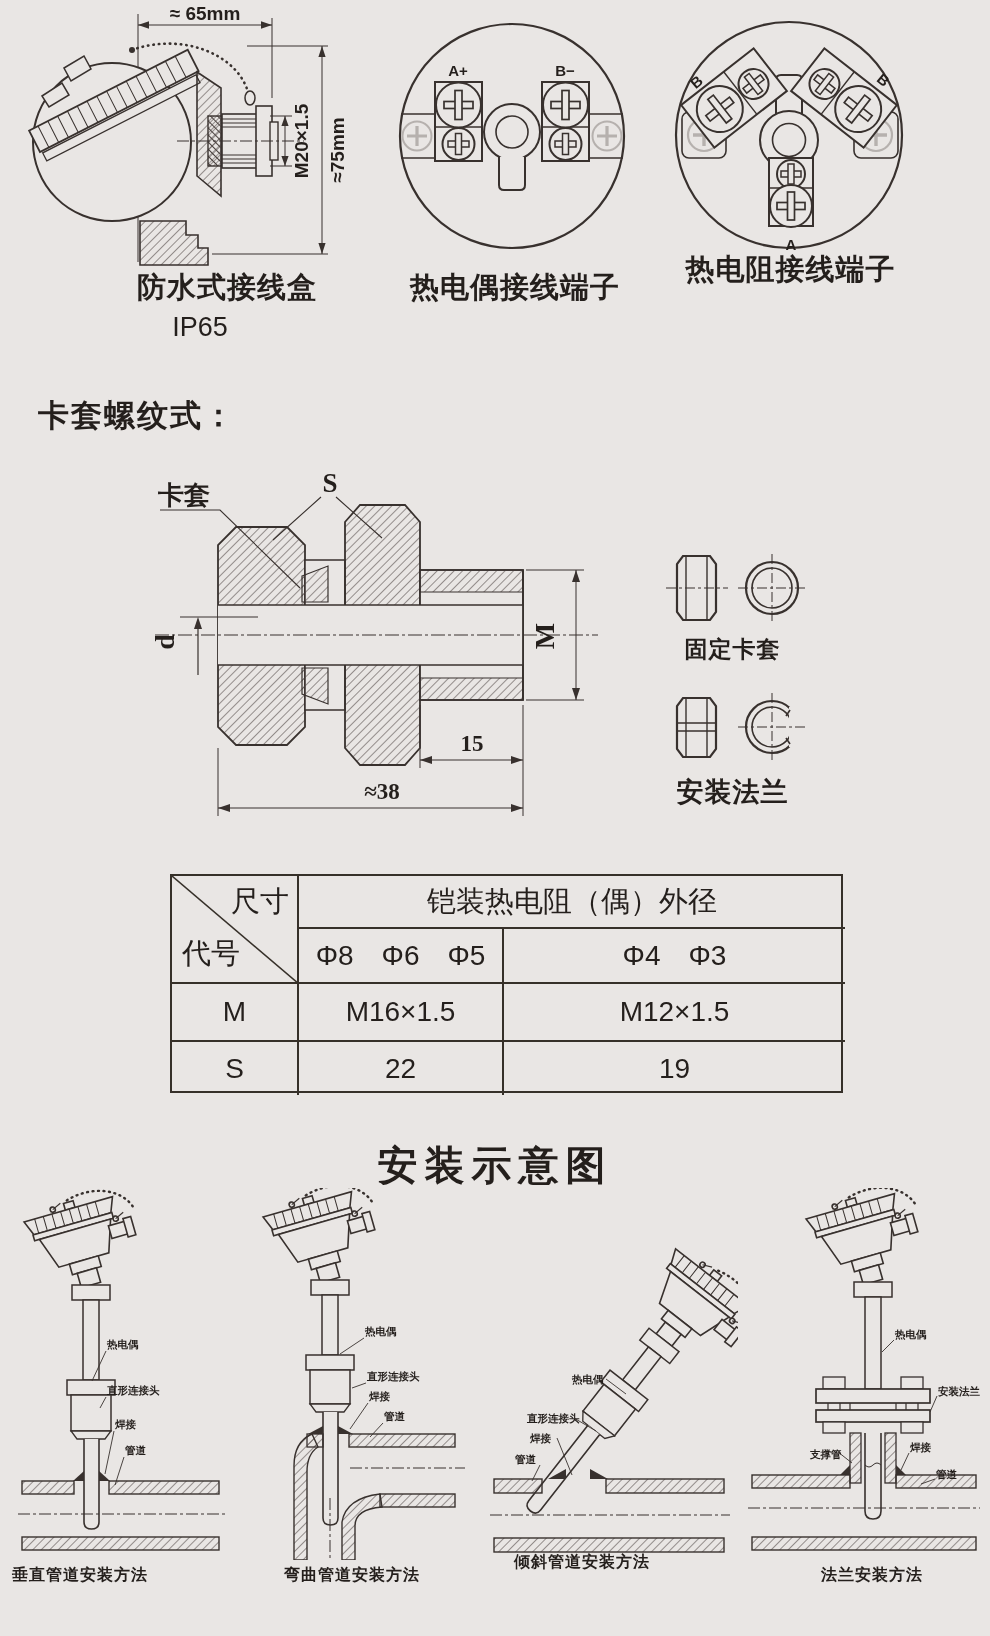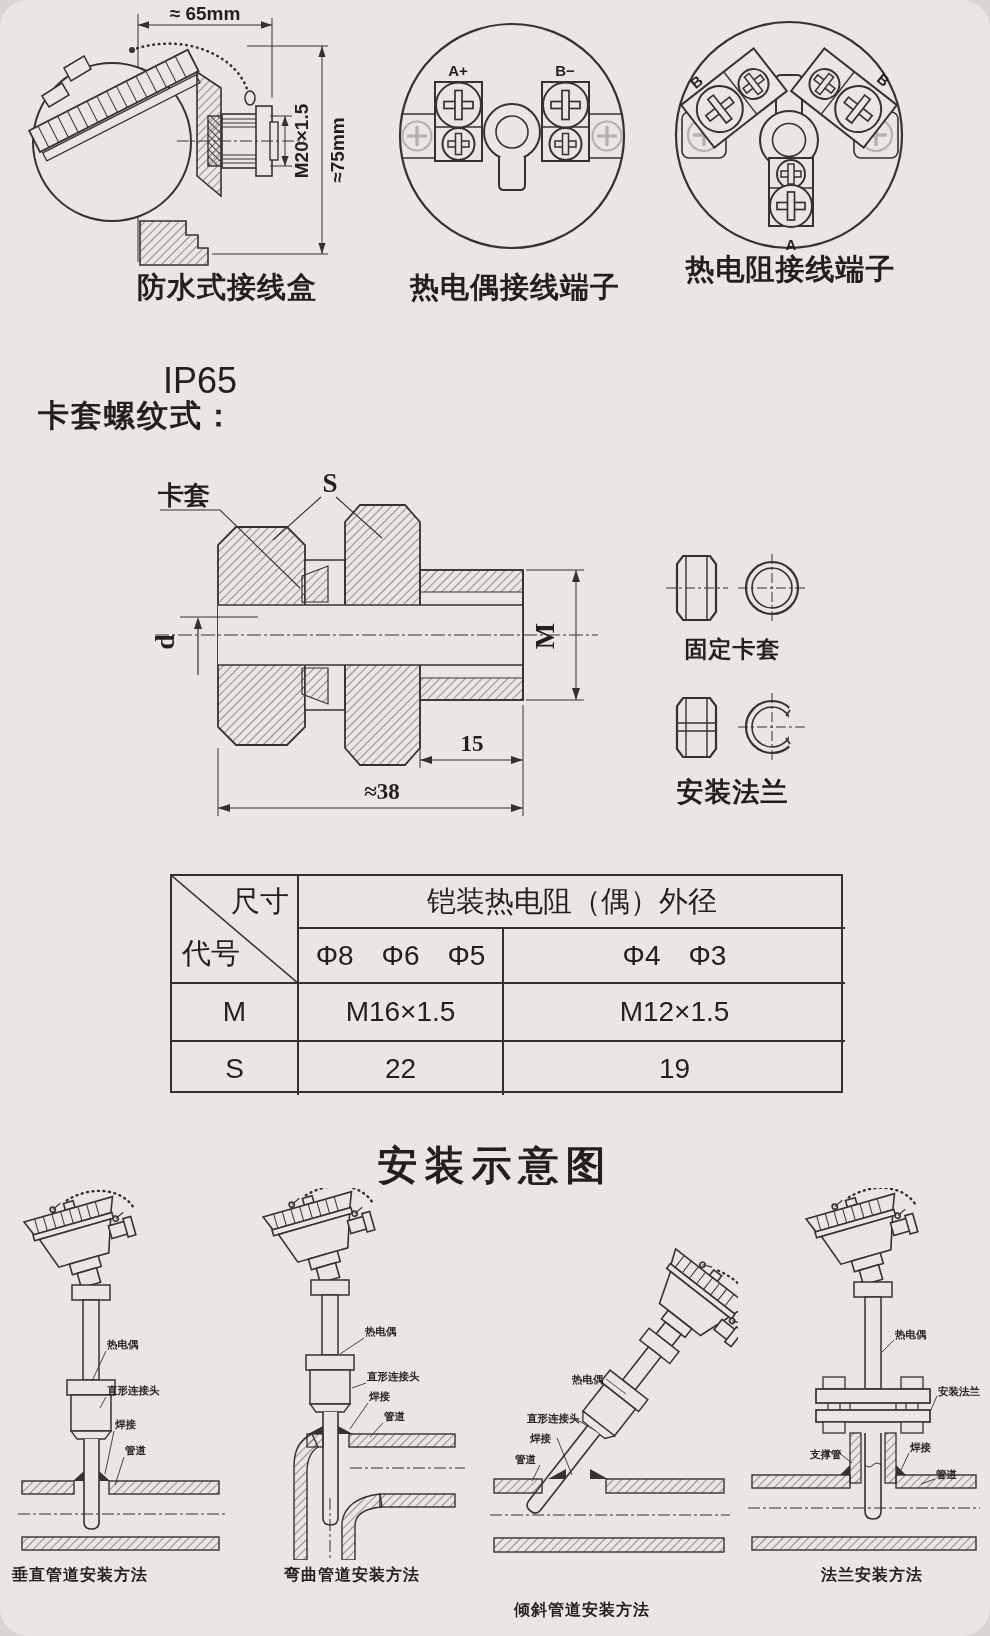--- a/index.html
+++ b/index.html
@@ -1,20 +1,20 @@
 <!DOCTYPE html>
 <html><head>
 <meta charset="utf-8">
 <style>
   html,body{margin:0;padding:0;background:#d8d5d3;}
   .page{position:relative;width:990px;height:1636px;background:#e9e6e4;
-        font-family:"Liberation Sans",sans-serif;color:#241f1c;overflow:hidden;border-radius:28px;}
+        font-family:"Liberation Sans",sans-serif;color:#241f1c;overflow:hidden;}
   .cap{position:absolute;text-align:center;font-size:29px;font-weight:600;
        letter-spacing:1px;color:#241f1c;white-space:nowrap;}
-  .cap-sm{position:absolute;text-align:center;font-size:36px;font-weight:500;margin-top:48px;}
+  .cap-sm{position:absolute;text-align:center;font-size:27px;font-weight:500;}
   .h1{position:absolute;font-size:31px;font-weight:700;letter-spacing:2px;}
   .h2{position:absolute;left:0;width:990px;text-align:center;font-size:40px;
       font-weight:700;letter-spacing:7px;}
   .figcap{position:absolute;text-align:center;font-size:16px;font-weight:600;
           letter-spacing:1px;white-space:nowrap;}
   svg{position:absolute;overflow:hidden;}
   svg text{fill:#241f1c;font-family:"Liberation Sans",sans-serif;}
   text.dim{font-size:19px;font-weight:600;}
   text.ser{font-family:"Liberation Serif",serif;font-weight:700;}
   text.cnlabel{font-size:26px;font-weight:600;}
@@ -382,21 +382,21 @@
   <rect x="14" y="350" width="230" height="14" fill="url(#hx)" stroke="#38312e" stroke-width="1.4"></rect>
   <text class="tiny" x="92" y="195">热电偶</text>
   <path d="M126,191 L146,206" stroke="#38312e" stroke-width="0.9" fill="none"></path>
   <text class="tiny" x="47" y="234">直形连接头</text>
   <path d="M94,230 L116,243" stroke="#38312e" stroke-width="0.9" fill="none"></path>
   <text class="tiny" x="50" y="254">焊接</text>
   <path d="M77,250 L92,287" stroke="#38312e" stroke-width="0.9" fill="none"></path>
   <text class="tiny" x="35" y="275">管道</text>
   <path d="M60,277 L52,293" stroke="#38312e" stroke-width="0.9" fill="none"></path>
 </svg>
-<div class="figcap" style="left:502px;top:1600px;width:160px">倾斜管道安装方法</div>
+<div class="figcap" style="left:502px;top:1552px;width:160px">倾斜管道安装方法</div>
 
 <svg style="left:742px;top:1188px" width="243" height="372" viewBox="0 0 243 372">
   <use href="#tcHead" transform="translate(131,94) rotate(-16)"></use>
   <rect x="112" y="94" width="38" height="15" fill="#e9e6e4" stroke="#38312e" stroke-width="1.5"></rect>
   <rect x="123" y="109" width="16" height="92" fill="#e9e6e4" stroke="#38312e" stroke-width="1.5"></rect>
 
   <rect x="81" y="189" width="22" height="12" fill="#e9e6e4" stroke="#38312e" stroke-width="1.3"></rect>
   <rect x="159" y="189" width="22" height="12" fill="#e9e6e4" stroke="#38312e" stroke-width="1.3"></rect>
   <rect x="74" y="201" width="114" height="14" fill="#e9e6e4" stroke="#38312e" stroke-width="1.7"></rect>
   <path d="M86,215 v7 M98,215 v7 M164,215 v7 M176,215 v7 M108,215 v7 M154,215 v7" stroke="#38312e" stroke-width="1.2" fill="none"></path>

